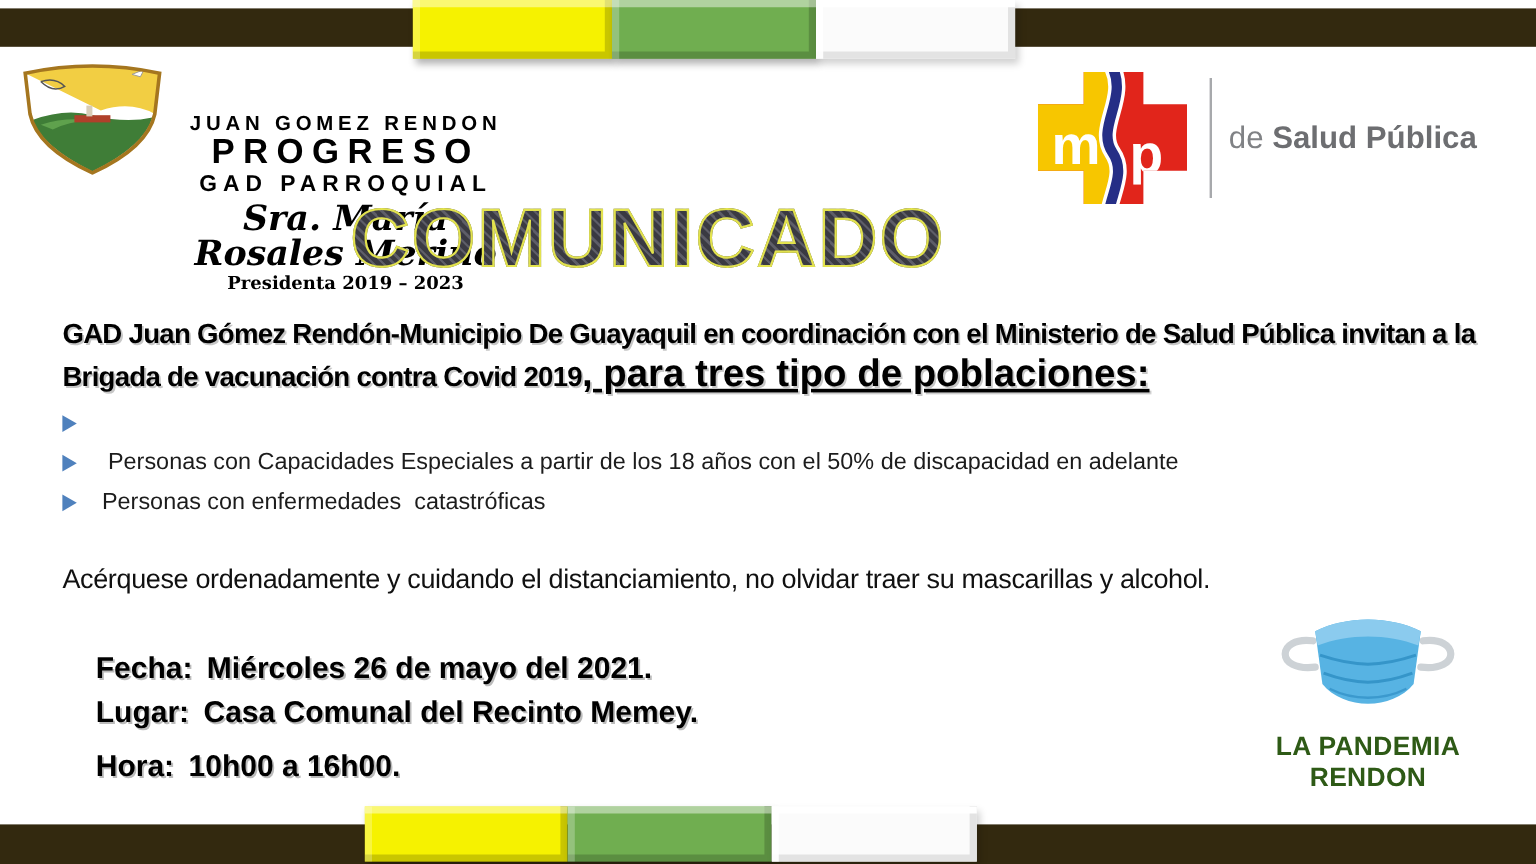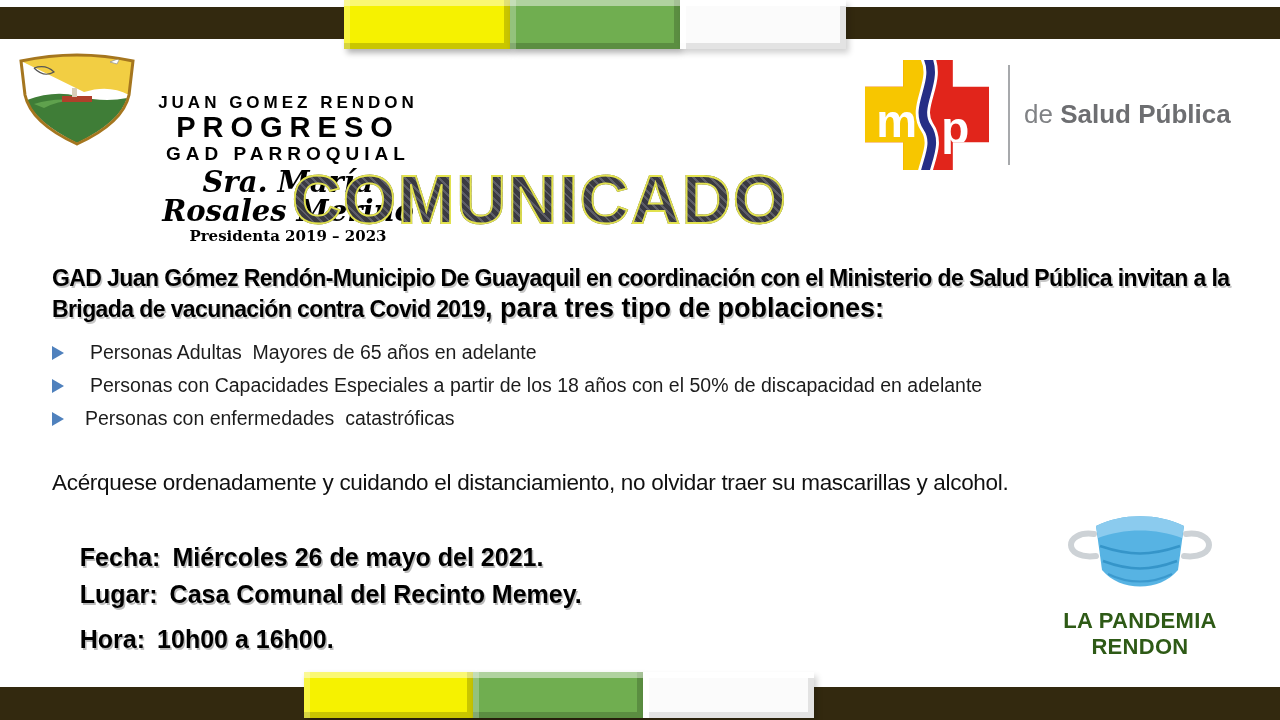--- a/index.html
+++ b/index.html
@@ -42,21 +42,21 @@
     font-size:68px;font-weight:bold;letter-spacing:2px;line-height:1.05;
     background:repeating-linear-gradient(45deg,#3a3a42 0 4px,#5e5e68 4px 6px);
     -webkit-background-clip:text;background-clip:text;color:transparent;
     -webkit-text-stroke:1.8px var(--title_outline,#e2e24e);
   }
   
   .intro{position:absolute;left:52px;top:264px;width:1205px;margin:0;
     font-size:23px;font-weight:bold;line-height:1.22;
     text-shadow:1.5px 1.5px 0 rgba(130,130,130,.45);}
   .intro-main{letter-spacing:-0.6px;}
-  .intro-tail{letter-spacing:0;font-size:27px;}
+  .intro-tail{letter-spacing:0;font-size:32px;text-decoration:underline;}
   .bullets{position:absolute;left:52px;top:336px;margin:0;padding:0;list-style:none;}
   .bullets li{display:flex;align-items:center;height:33px;font-size:19.5px;color:#1c1c1c;}
   .bullets li span.txt{white-space:pre-wrap;}
   .arrow{width:0;height:0;border-left:12px solid var(--bullet_blue,#4f81bd);
     border-top:7px solid transparent;border-bottom:7px solid transparent;
     margin-right:26px;flex:none;}
   .bullets li.tight .arrow{margin-right:21px;}
   .note{position:absolute;left:52px;top:470px;margin:0;font-size:22.5px;
     letter-spacing:-0.3px;color:#111;}
   .detail{position:absolute;left:52px;font-size:25px;font-weight:bold;
@@ -127,21 +127,20 @@
     </div>
   </div>
 
   <h1 class="title">COMUNICADO</h1>
 
   <p class="intro"><span class="intro-main">GAD Juan Gómez Rendón-Municipio De Guayaquil en coordinación con el Ministerio de Salud Pública invitan a la Brigada de vacunación contra Covid 2019</span><span class="intro-tail">, para tres tipo de poblaciones:</span></p>
 
   <ul class="bullets">
     <li>
       <span class="arrow"></span>
-      <span class="txt">Personas Adultas  Mayores de 65 años en adelante</span>
     </li>
     <li>
       <span class="arrow"></span>
       <span class="txt">Personas con Capacidades Especiales a partir de los 18 años con el 50% de discapacidad en adelante</span>
     </li>
     <li class="tight">
       <span class="arrow"></span>
       <span class="txt">Personas con enfermedades  catastróficas</span>
     </li>
   </ul>

